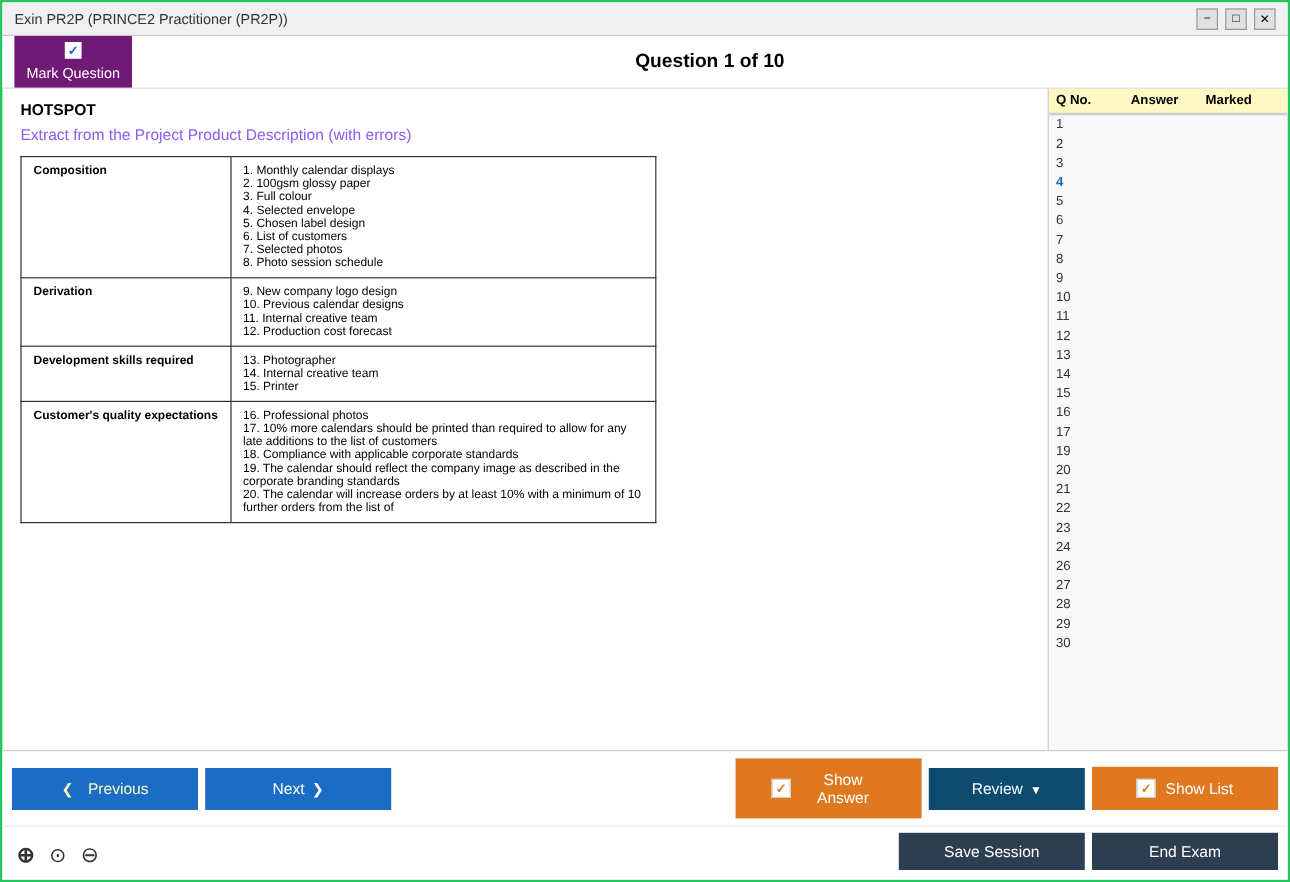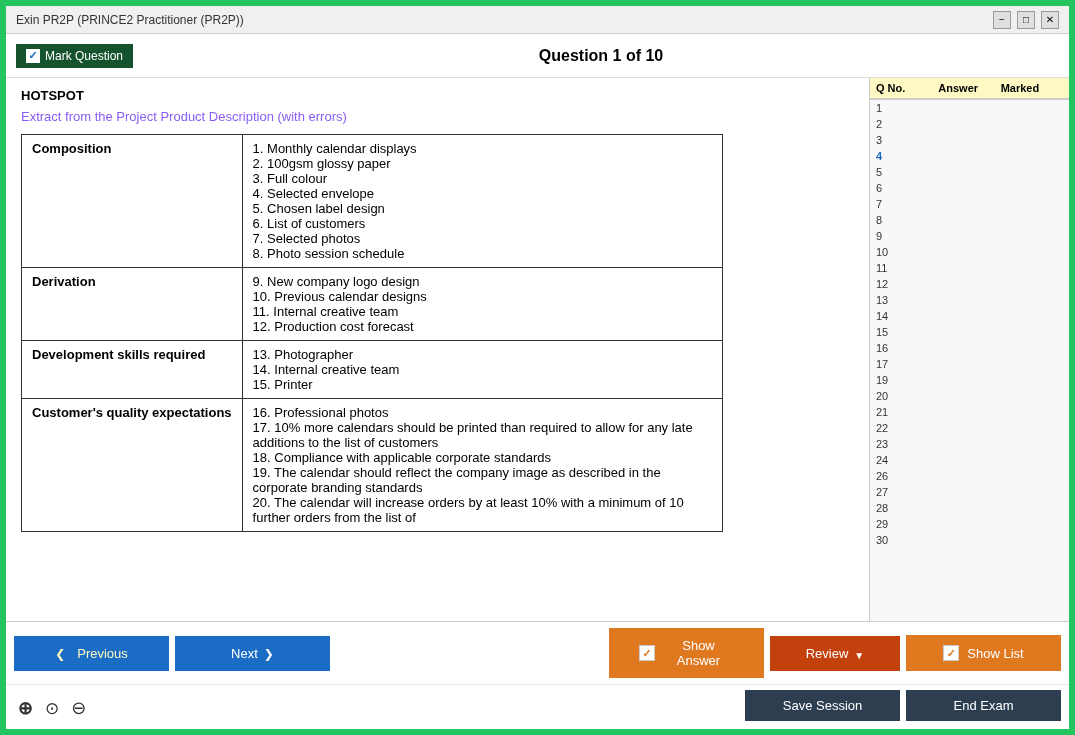--- a/index.html
+++ b/index.html
@@ -1,37 +1,37 @@
 <!DOCTYPE html>
 <html><head>
   <meta charset="utf-8">
   <style>
     * { box-sizing: border-box; margin: 0; padding: 0; }
     body { font-family: 'Segoe UI', Arial, sans-serif; font-size: 13px; background: #f0f0f0; user-select: none; }
 
-    .window { width: 1075px; height: 735px; background: #fff; border: 6px solid #22c55e; display: flex; flex-direction: column; }
+    .window { width: 1075px; height: 735px; background: #fff; border: 2px solid #22c55e; display: flex; flex-direction: column; }
 
     .title-bar { background: #f0f0f0; border-bottom: 1px solid #ccc; padding: 5px 10px; display: flex; align-items: center; justify-content: space-between; height: 28px; }
     .title-bar-text { font-size: 12px; color: #333; }
     .title-bar-controls { display: flex; gap: 6px; }
     .title-btn { width: 18px; height: 18px; border: 1px solid #999; background: #e0e0e0; cursor: pointer; font-size: 10px; display: flex; align-items: center; justify-content: center; }
 
     .toolbar { background: #fff; border-bottom: 1px solid #ddd; padding: 6px 10px; display: flex; align-items: center; gap: 10px; height: 44px; }
-    .mark-question-btn { background: #14532d; color: white; border: none; padding: 5px 10px; font-size: 12px; cursor: pointer; display: flex; align-items: center; gap: 5px; }
+    .mark-question-btn { background: #701a75; color: white; border: none; padding: 5px 10px; font-size: 12px; cursor: pointer; display: flex; align-items: center; gap: 5px; flex-direction: column; }
     .mark-question-btn .checkbox-icon { width: 14px; height: 14px; background: white; display: flex; align-items: center; justify-content: center; }
     .mark-question-btn .checkbox-icon::after { content: '✓'; color: #1a6cc4; font-size: 11px; font-weight: bold; }
     .question-title { flex: 1; text-align: center; font-size: 16px; font-weight: bold; }
 
     .main-area { display: flex; flex: 1; overflow: hidden; }
 
     .content-area { flex: 1; overflow-y: auto; padding: 10px 15px; }
     .hotspot-label { font-weight: bold; font-size: 13px; margin-bottom: 6px; }
     .extract-label { color: #8b5cf6; font-size: 13px; margin-bottom: 10px; }
 
-    .data-table { border-collapse: collapse; width: 702px; font-size: 13px; }
+    .data-table { border-collapse: collapse; width: 530px; font-size: 10px; }
     .data-table td { border: 1px solid #333; padding: 6px 10px; vertical-align: top; }
     .data-table td:first-child { font-weight: bold; white-space: nowrap; width: 150px; }
 
     .sidebar { width: 200px; border-left: 1px solid #ccc; background: #f8f8f8; overflow-y: auto; }
     .sidebar-header { display: flex; padding: 4px 6px; background: #fef9c3; border-bottom: 1px solid #ccc; font-size: 11px; font-weight: bold; }
     .sidebar-header .col-qno { flex: 1; }
     .sidebar-header .col-answer { flex: 1; }
     .sidebar-header .col-marked { flex: 1; }
     .sidebar-row { display: flex; padding: 2px 6px; font-size: 11px; cursor: pointer; }
     .sidebar-row .col-qno { flex: 1; color: #333; }
@@ -39,21 +39,21 @@
     .sidebar-row .col-answer { flex: 1; }
     .sidebar-row .col-marked { flex: 1; }
     .sidebar-scroll { height: 510px; overflow-y: auto; border-top: 1px solid #ccc; }
 
     .bottom-bar { background: #fff; border-top: 1px solid #ccc; }
     .bottom-buttons { display: flex; align-items: center; padding: 6px 8px; gap: 6px; }
     .btn-prev { background: #1a6cc4; color: #fef9c3; border: none; padding: 10px 22px; font-size: 13px; cursor: pointer; display: flex; align-items: center; gap: 12px; flex: 0 0 155px; justify-content: center; }
     .btn-next { background: #1a6cc4; color: white; border: none; padding: 10px 22px; font-size: 13px; cursor: pointer; display: flex; align-items: center; gap: 6px; flex: 0 0 155px; justify-content: center; text-align: right; }
     .btn-spacer { flex: 1; }
     .btn-show-answer { background: #e07820; color: white; border: none; padding: 10px 30px; font-size: 13px; cursor: pointer; display: flex; align-items: center; gap: 8px; flex: 0 0 155px; justify-content: center; }
-    .btn-review { background: #c2410c; color: white; border: none; padding: 10px 14px; font-size: 13px; cursor: pointer; flex: 0 0 130px; display: flex; align-items: flex-end; gap: 6px; justify-content: center; }
+    .btn-review { background: #0c4a6e; color: white; border: none; padding: 10px 14px; font-size: 13px; cursor: pointer; flex: 0 0 130px; display: flex; align-items: flex-end; gap: 6px; justify-content: center; }
     .btn-show-list { background: #e07820; color: white; border: none; padding: 10px 18px; font-size: 13px; cursor: pointer; display: flex; align-items: center; gap: 8px; flex: 0 0 155px; justify-content: center; }
     .btn-checkbox { width: 16px; height: 16px; background: white; border: 1px solid #ccc; display: flex; align-items: center; justify-content: center; flex-shrink: 0; }
     .btn-checkbox::after { content: '✓'; color: #e07820; font-size: 11px; font-weight: bold; }
 
     .bottom-bar2 { display: flex; align-items: flex-end; padding: 5px 8px 8px 8px; gap: 6px; border-top: 1px solid #e8e8e8; }
     .zoom-controls { display: flex; gap: 4px; }
     .zoom-btn { background: none; border: none; cursor: pointer; font-size: 14px; padding: 2px 4px; color: #333; }
     .bottom-spacer { flex: 1; }
     .btn-save { background: #2c3e50; color: white; border: none; padding: 8px 20px; font-size: 13px; cursor: pointer; flex: 0 0 155px; }
     .btn-end { background: #2c3e50; color: white; border: none; padding: 8px 20px; font-size: 13px; cursor: pointer; flex: 0 0 155px; }

